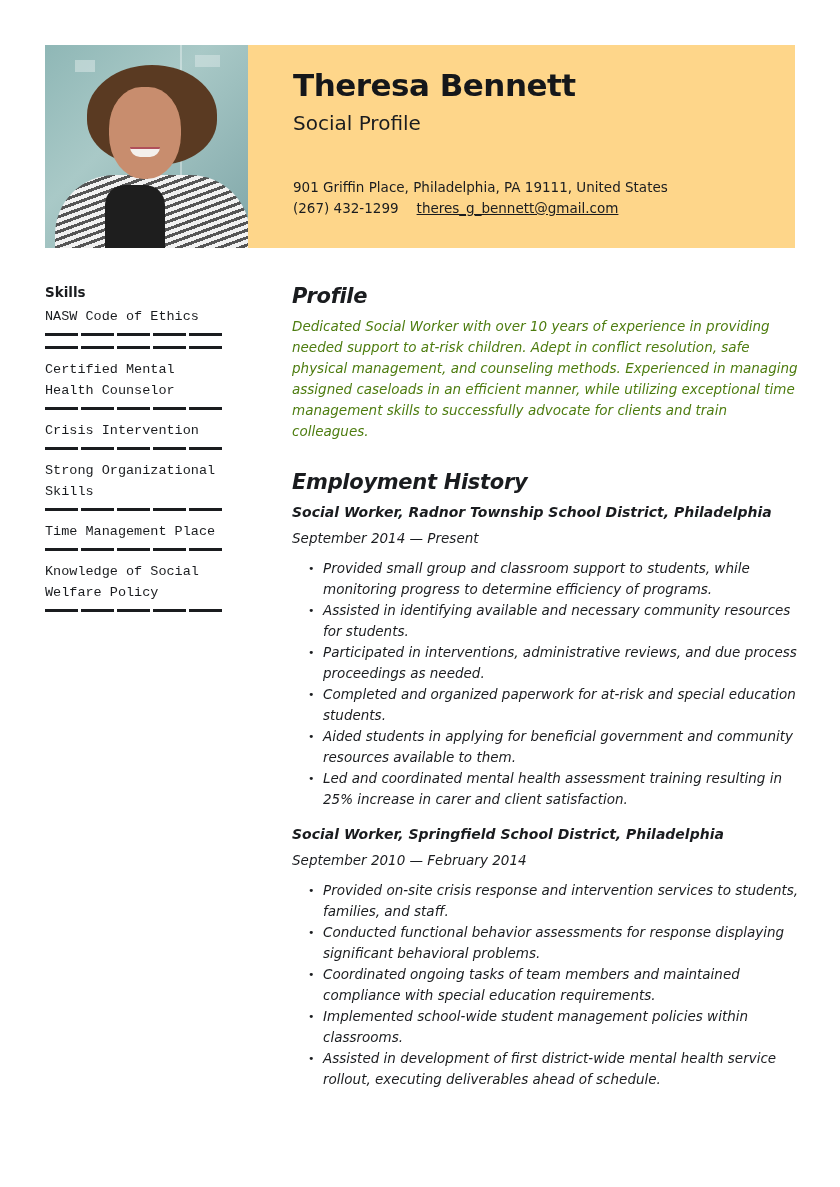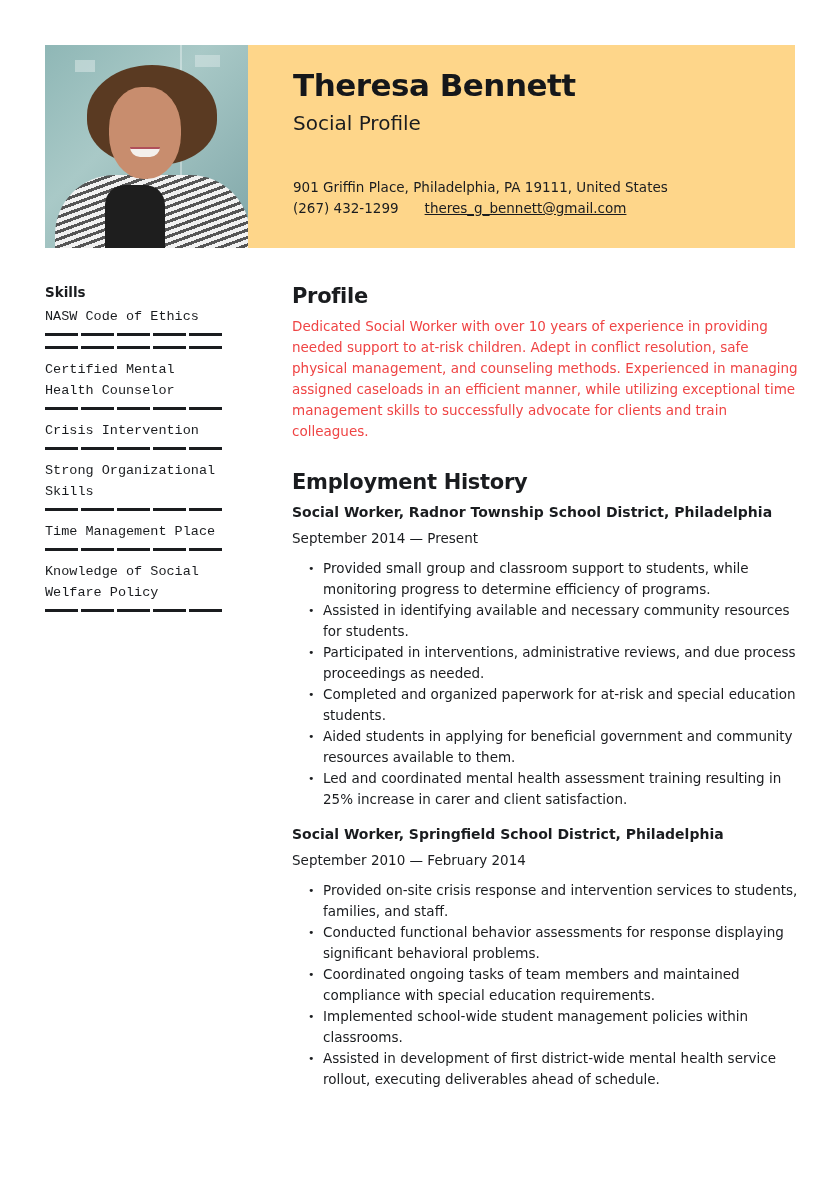--- a/index.html
+++ b/index.html
@@ -16,34 +16,34 @@
   .photo .face { position: absolute; left: 64px; top: 42px; width: 72px; height: 92px; border-radius: 45% 45% 48% 48%; background: #c88d6e; }
   .photo .smile { position: absolute; left: 85px; top: 102px; width: 30px; height: 10px; border-radius: 0 0 15px 15px; background: #f4f0ec; border-top: 2px solid #b0505a; }
   .photo .body { position: absolute; left: 10px; top: 130px; width: 195px; height: 90px; border-radius: 60px 60px 0 0;
                  background: repeating-linear-gradient(160deg, #f1f1f1 0 4px, #555 4px 7px); }
   .photo .neck { position: absolute; left: 60px; top: 140px; width: 60px; height: 65px; background: #1e1e1e; border-radius: 20px 20px 0 0; }
 
   .banner { flex: 1; background: #fed68a; padding-left: 45px; position: relative; }
   .name { position: absolute; left: 45px; top: 22px; font-size: 31px; font-weight: bold; letter-spacing: -0.5px; color: #15171a; }
   .title { position: absolute; left: 45px; top: 66px; font-size: 20px; color: #1a1c1f; }
   .address { position: absolute; left: 45px; top: 134px; font-size: 13.5px; color: #1a1c1f; }
-  .contact { position: absolute; left: 45px; top: 155px; font-size: 13.5px; color: #1a1c1f; display: flex; gap: 26px; }
+  .contact { position: absolute; left: 45px; top: 155px; font-size: 13.5px; color: #1a1c1f; display: flex; gap: 18px; }
   .email { text-decoration: underline; color: #1a1c1f; }
 
   .sidebar { position: absolute; left: 45px; top: 284px; width: 180px; }
   .sidebar h3 { font-size: 13.5px; font-weight: bold; margin-bottom: 6px; }
   .skill { margin-bottom: 10px; font-family: Liberation Mono, monospace; }
   .skill-name { font-size: 13.5px; line-height: 21px; }
   .bars { display: flex; gap: 3px; margin-top: 6px; }
   .bar { width: 33px; height: 3px; background: #1a1c1f; }
 
   .main { position: absolute; left: 292px; top: 284px; width: 510px; }
   .main h2 { font-size: 21px; font-weight: bold; letter-spacing: -0.3px; margin-bottom: 8px; }
-  .para { font-size: 13.5px; line-height: 21px; color: #ef4444; }
-  .section { margin-bottom: 28px; }
+  .para { font-size: 13.5px; line-height: 21px; color: #4d7c0f; }
+  .section { margin-bottom: 28px; font-style: italic; }
   .job-title { font-size: 14px; font-weight: bold; line-height: 21px; margin-bottom: 5px; }
   .job-date { font-size: 13.5px; line-height: 21px; margin-bottom: 9px; }
   ul.bullets { list-style: none; padding-left: 0; margin-bottom: 14px; }
   ul.bullets li { position: relative; padding-left: 31px; font-size: 13.5px; line-height: 21px; }
   ul.bullets li::before { content: "•"; position: absolute; left: 16px; top: 0; font-size: 11px; }
 </style>
 </head>
 <body>
 
 <div class="header">

